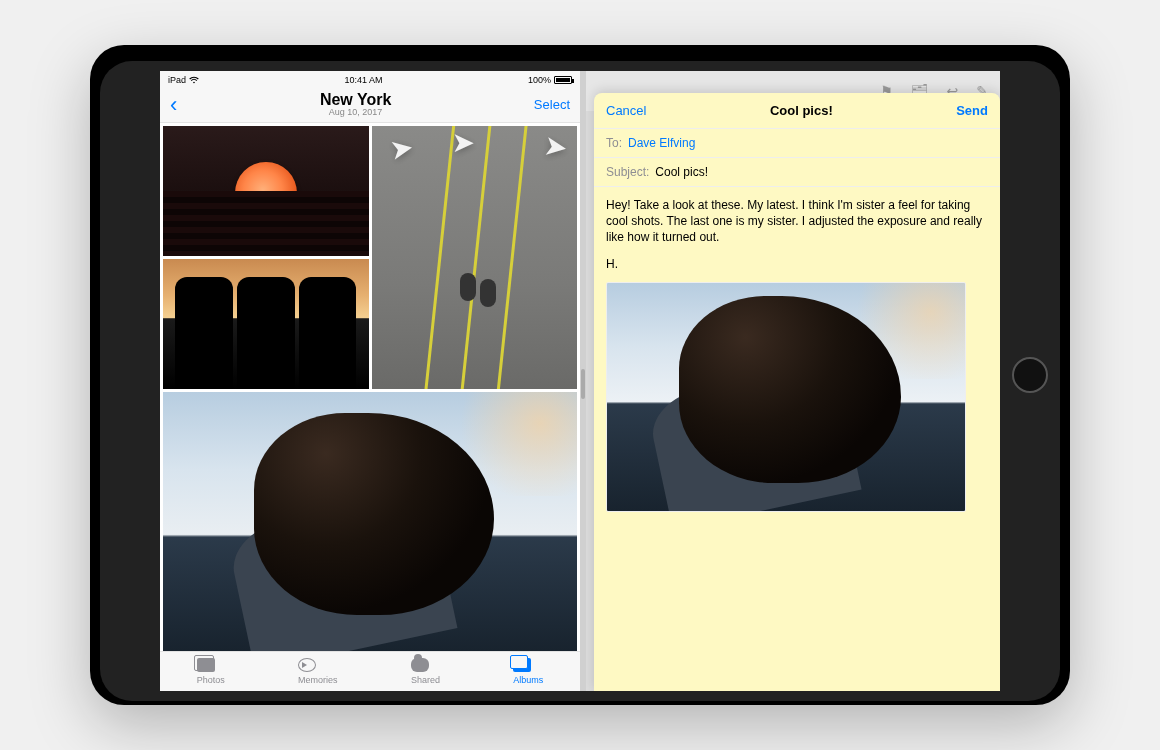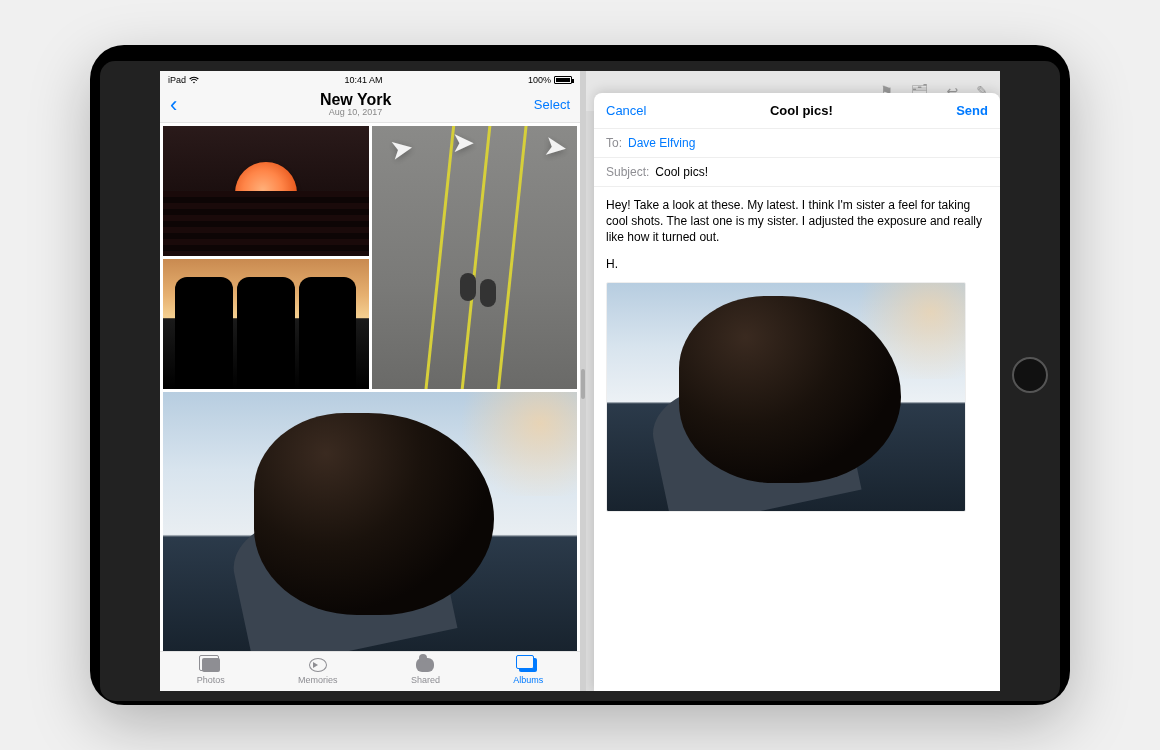--- a/index.html
+++ b/index.html
@@ -13,21 +13,21 @@
     width: 980px; height: 660px;
     background: #000;
     border-radius: 34px;
     box-shadow: 0 20px 60px rgba(0,0,0,.25);
     position: relative;
     display: flex; align-items: center; justify-content: center;
   }
   .ipad-inner {
     width: 960px; height: 640px;
     background: #222;
-    border-radius: 15px;
+    border-radius: 32px;
     display:flex; align-items:center; justify-content:center;
     position:relative;
     margin-top:12px;
   }
   .home-button {
     position: absolute; right: 22px; top: 50%; transform: translateY(-50%);
     width: 36px; height: 36px; border-radius: 50%;
     border: 2px solid #555; background:#111;
   }
   .camera-dot{
@@ -96,21 +96,21 @@
   .p3 .sil{position:absolute;bottom:0;width:28%;height:86%;background:#000;border-radius:12px 12px 0 0}
   .p3 .s1{left:6%}.p3 .s2{left:36%}.p3 .s3{left:66%}
   .p4{grid-column:1/span 2;grid-row:3;position:relative;background:linear-gradient(180deg,#b7cde0 0%,#d8e4ee 30%,#e9eef2 55%,#2b3a4a 56%,#18232e 100%);overflow:hidden}
   .p4 .hair{position:absolute;left:22%;top:8%;width:58%;height:78%;background:radial-gradient(ellipse at 30% 20%,#3a2a20 0%,#1a120c 40%,#0a0604 70%);border-radius:40% 55% 50% 45%;filter:blur(.5px)}
   .p4 .arm{position:absolute;left:18%;bottom:0;width:50%;height:55%;background:#3a4450;border-radius:30% 60% 0 0;transform:rotate(-12deg)}
   .p4 .sky-glow{position:absolute;right:0;top:0;width:30%;height:40%;background:radial-gradient(circle at 70% 30%,rgba(255,210,150,.6),transparent 70%)}
   .tab-bar{
     height:40px;background:#f7f7f7;border-top:1px solid #e3e3e3;
     display:flex;align-items:center;justify-content:space-around;
   }
-  .tab{display:flex;flex-direction:column;align-items:center;gap:3px;font-size:9px;color:#8e8e93}
+  .tab{display:flex;flex-direction:column;gap:3px;font-size:9px;color:#8e8e93}
   .tab.active{color:#007aff}
   .tab .ico{width:18px;height:14px;display:block}
   .ico-photos{background:linear-gradient(#8e8e93,#8e8e93);mask:none;border-radius:2px;position:relative}
   .ico-photos::after{content:"";position:absolute;left:-3px;top:-3px;width:18px;height:14px;border:1.5px solid #8e8e93;border-radius:2px}
   .ico-mem{border:1.5px solid #8e8e93;border-radius:50%;width:14px;height:14px;position:relative}
   .ico-mem::after{content:"";position:absolute;left:3px;top:3px;width:0;height:0;border-left:5px solid #8e8e93;border-top:3px solid transparent;border-bottom:3px solid transparent}
   .ico-cloud{width:18px;height:11px;border-radius:6px;background:#8e8e93;position:relative}
   .ico-cloud::before{content:"";position:absolute;left:3px;top:-4px;width:8px;height:8px;border-radius:50%;background:#8e8e93}
   .ico-albums{width:16px;height:12px;border-radius:2px;background:#007aff;position:relative}
   .ico-albums::before{content:"";position:absolute;left:-3px;top:-3px;width:16px;height:12px;border:1.5px solid #007aff;border-radius:2px;background:#f7f7f7}
@@ -128,21 +128,21 @@
     position:relative;
     overflow:hidden;
   }
   .mail-bg-toolbar{
     position:absolute;top:0;left:0;right:0;height:40px;background:#e6e6e6;
     display:flex;align-items:center;justify-content:flex-end;gap:18px;padding:0 12px;color:#9a9a9a;font-size:14px
   }
   .mail-bg-grabber{position:absolute;left:50%;top:6px;transform:translateX(-50%);width:26px;height:3px;background:#bbb;border-radius:2px}
   .compose-sheet{
     position:absolute;left:8px;right:0;top:22px;bottom:0;
-    background:#ffffff;border-radius:8px 8px 0 0;
+    background:#fef9c3;border-radius:8px 8px 0 0;
     box-shadow:0 -2px 12px rgba(0,0,0,.15);
     display:flex;flex-direction:column;
     overflow:hidden;
   }
   .sheet-nav{height:36px;display:flex;align-items:center;justify-content:space-between;padding:0 12px;border-bottom:1px solid #eee}
   .sheet-nav .title{font-size:13px;font-weight:600}
   .link{color:#007aff;font-size:13px}
   .link.bold{font-weight:600}
   .field-row{display:flex;align-items:center;gap:6px;padding:7px 12px;border-bottom:1px solid #eee;font-size:12px}
   .field-label{color:#8e8e93}

